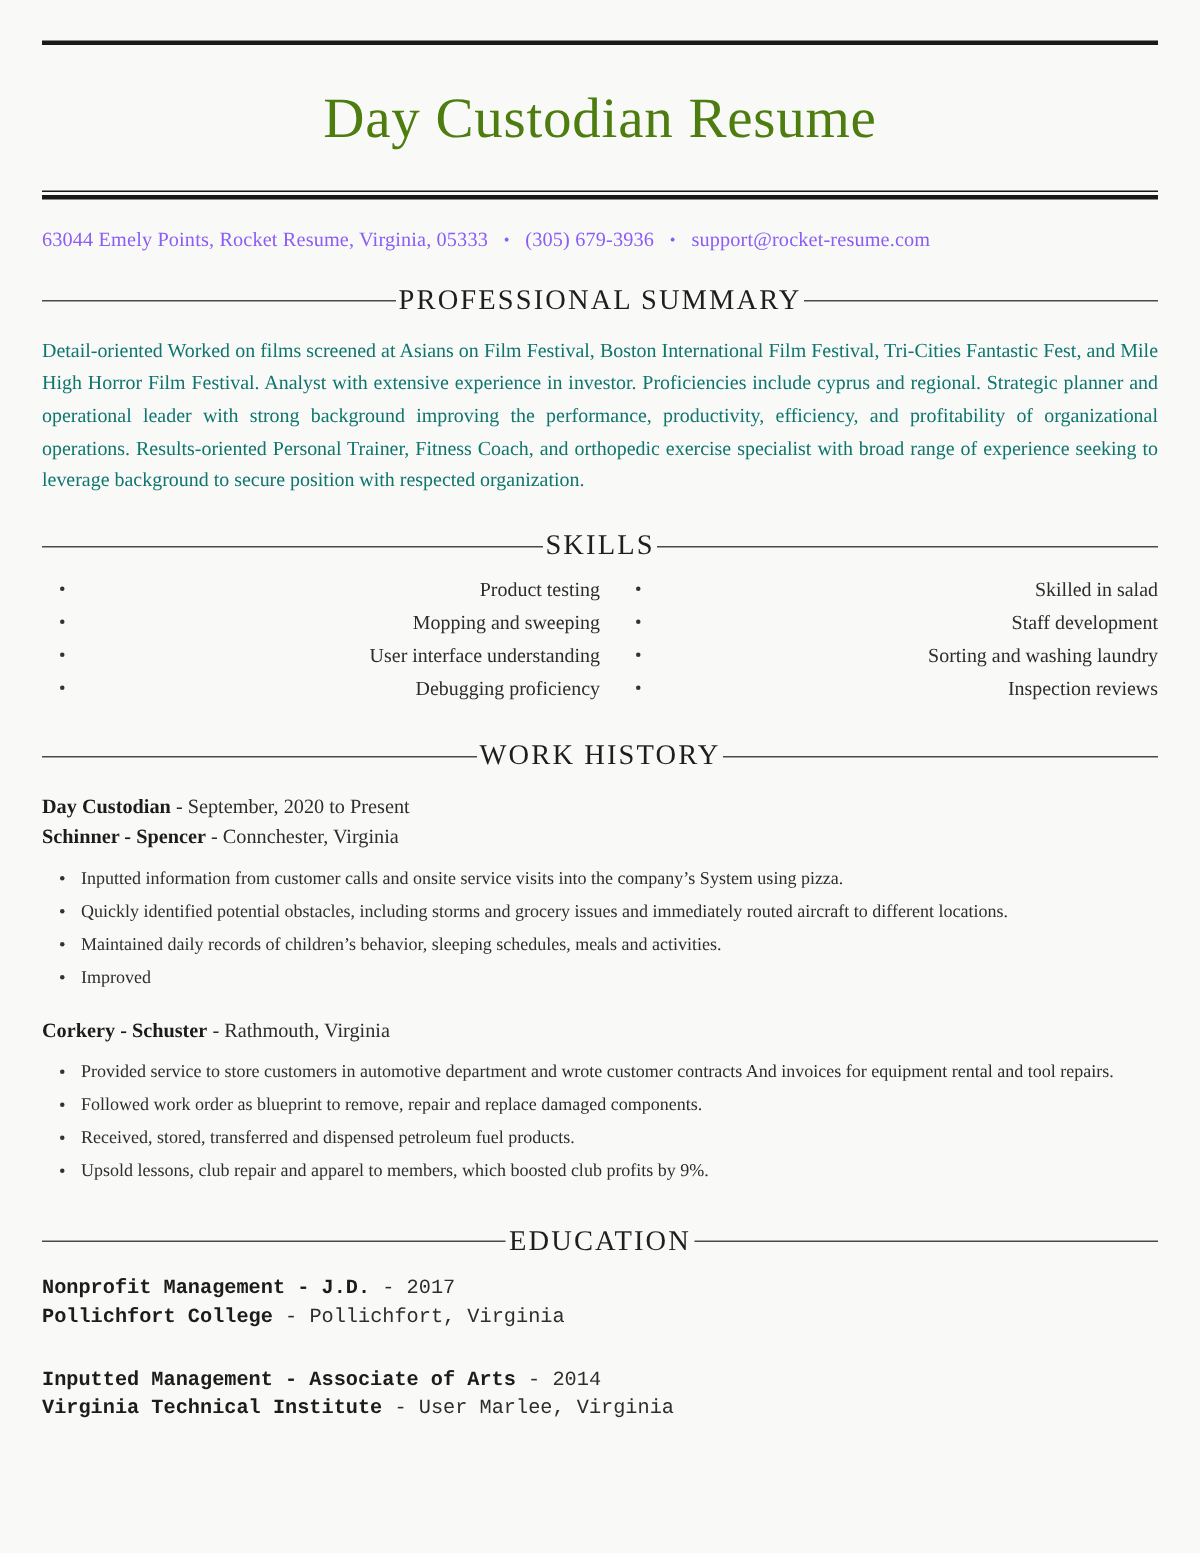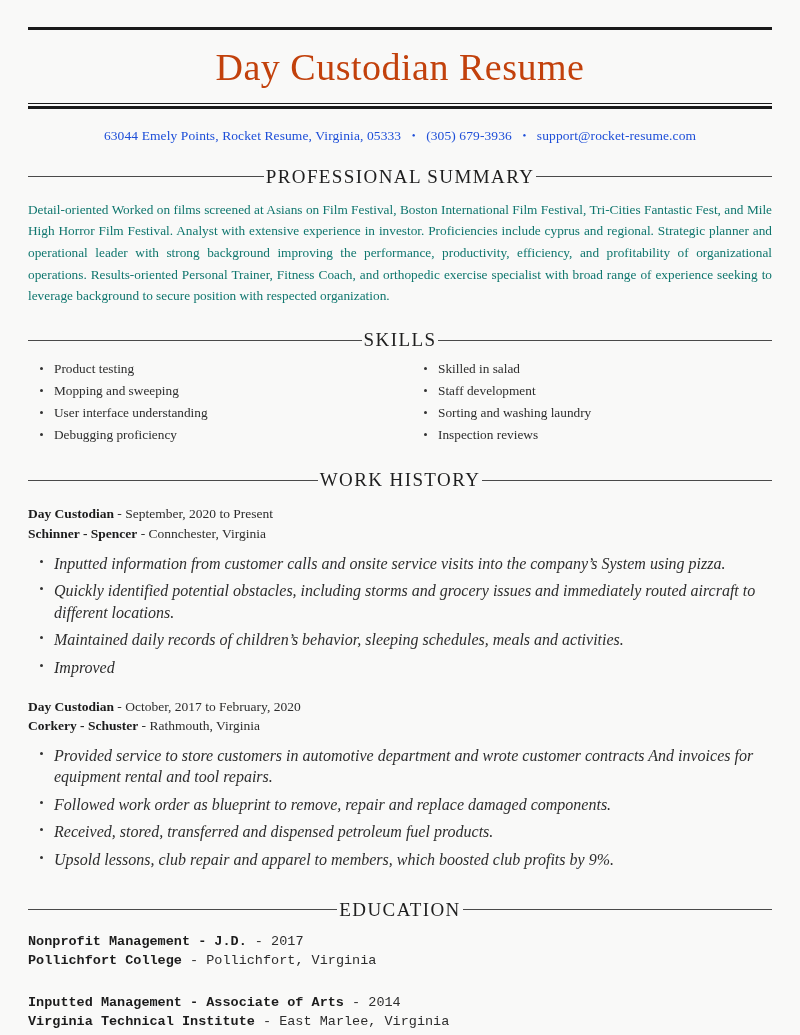--- a/index.html
+++ b/index.html
@@ -26,40 +26,39 @@
   .rule-top {
     height: 3px;
     background: #1a1a1a;
     margin-top: 27px;
   }
   .doc-title {
     text-align: center;
     font-size: 38px;
     font-weight: 400;
     letter-spacing: 0.5px;
-    color: #c2410c;
-    margin: 0;
+    color: #4d7c0f;
+    margin: 12px;
     padding: 17px 0 14px 0;
     line-height: 1.1;
   }
   .rule-thin {
     height: 1px;
     background: #1a1a1a;
   }
   .rule-gap {
     height: 2px;
   }
   .rule-thick {
     height: 3px;
     background: #1a1a1a;
   }
   .contact-line {
-    text-align: center;
     font-size: 13.5px;
-    color: #1d4ed8;
+    color: #8b5cf6;
     padding-top: 19px;
     letter-spacing: 0.1px;
   }
   .contact-sep {
     padding: 0 7px;
     font-size: 11px;
     position: relative;
     top: -1px;
   }
 
@@ -93,20 +92,21 @@
   }
 
   
   .skills-wrap {
     display: flex;
     margin-top: 9px;
   }
   .skills-col {
     width: 50%;
     box-sizing: border-box;
+    text-align: right;
   }
   .skills-col:last-child {
     padding-left: 12px;
   }
   ul.bullets {
     margin: 0;
     padding-left: 26px;
     list-style: none;
   }
   ul.bullets li {
@@ -143,26 +143,25 @@
     font-weight: bold;
     color: #1c1c1c;
   }
   ul.job-bullets {
     margin: 0;
     padding-left: 26px;
     list-style: none;
     margin-top: 9px;
   }
   ul.job-bullets li {
-    font-size: 16px;
+    font-size: 12px;
     line-height: 1.35;
     padding-bottom: 6px;
     position: relative;
     color: #2d2d2d;
-    font-style: italic;
   }
   ul.job-bullets li::before {
     content: "";
     position: absolute;
     left: -14px;
     top: 7px;
     width: 3px;
     height: 3px;
     border-radius: 50%;
     background: #333;
@@ -258,25 +257,20 @@
     <ul class="job-bullets">
       <li>Inputted information from customer calls and onsite service visits into the company’s System using pizza.</li>
       <li>Quickly identified potential obstacles, including storms and grocery issues and immediately routed aircraft to different locations.</li>
       <li>Maintained daily records of children’s behavior, sleeping schedules, meals and activities.</li>
       <li>Improved</li>
     </ul>
   </div>
 
   <div class="job">
     <div class="job-line">
-      <span class="strong">Day Custodian</span>
-      <span>-</span>
-      <span>October, 2017 to February, 2020</span>
-    </div>
-    <div class="job-line">
       <span class="strong">Corkery - Schuster</span>
       <span>-</span>
       <span>Rathmouth, Virginia</span>
     </div>
     <ul class="job-bullets">
       <li>Provided service to store customers in automotive department and wrote customer contracts And invoices for equipment rental and tool repairs.</li>
       <li>Followed work order as blueprint to remove, repair and replace damaged components.</li>
       <li>Received, stored, transferred and dispensed petroleum fuel products.</li>
       <li>Upsold lessons, club repair and apparel to members, which boosted club profits by 9%.</li>
     </ul>
@@ -303,17 +297,17 @@
 
   <div class="edu-entry second">
     <div class="edu-line">
       <span class="strong">Inputted Management - Associate of Arts</span>
       <span>-</span>
       <span>2014</span>
     </div>
     <div class="edu-line">
       <span class="strong">Virginia Technical Institute</span>
       <span>-</span>
-      <span>East Marlee, Virginia</span>
+      <span>User Marlee, Virginia</span>
     </div>
   </div>
 
 </div>
 
 </body></html>

